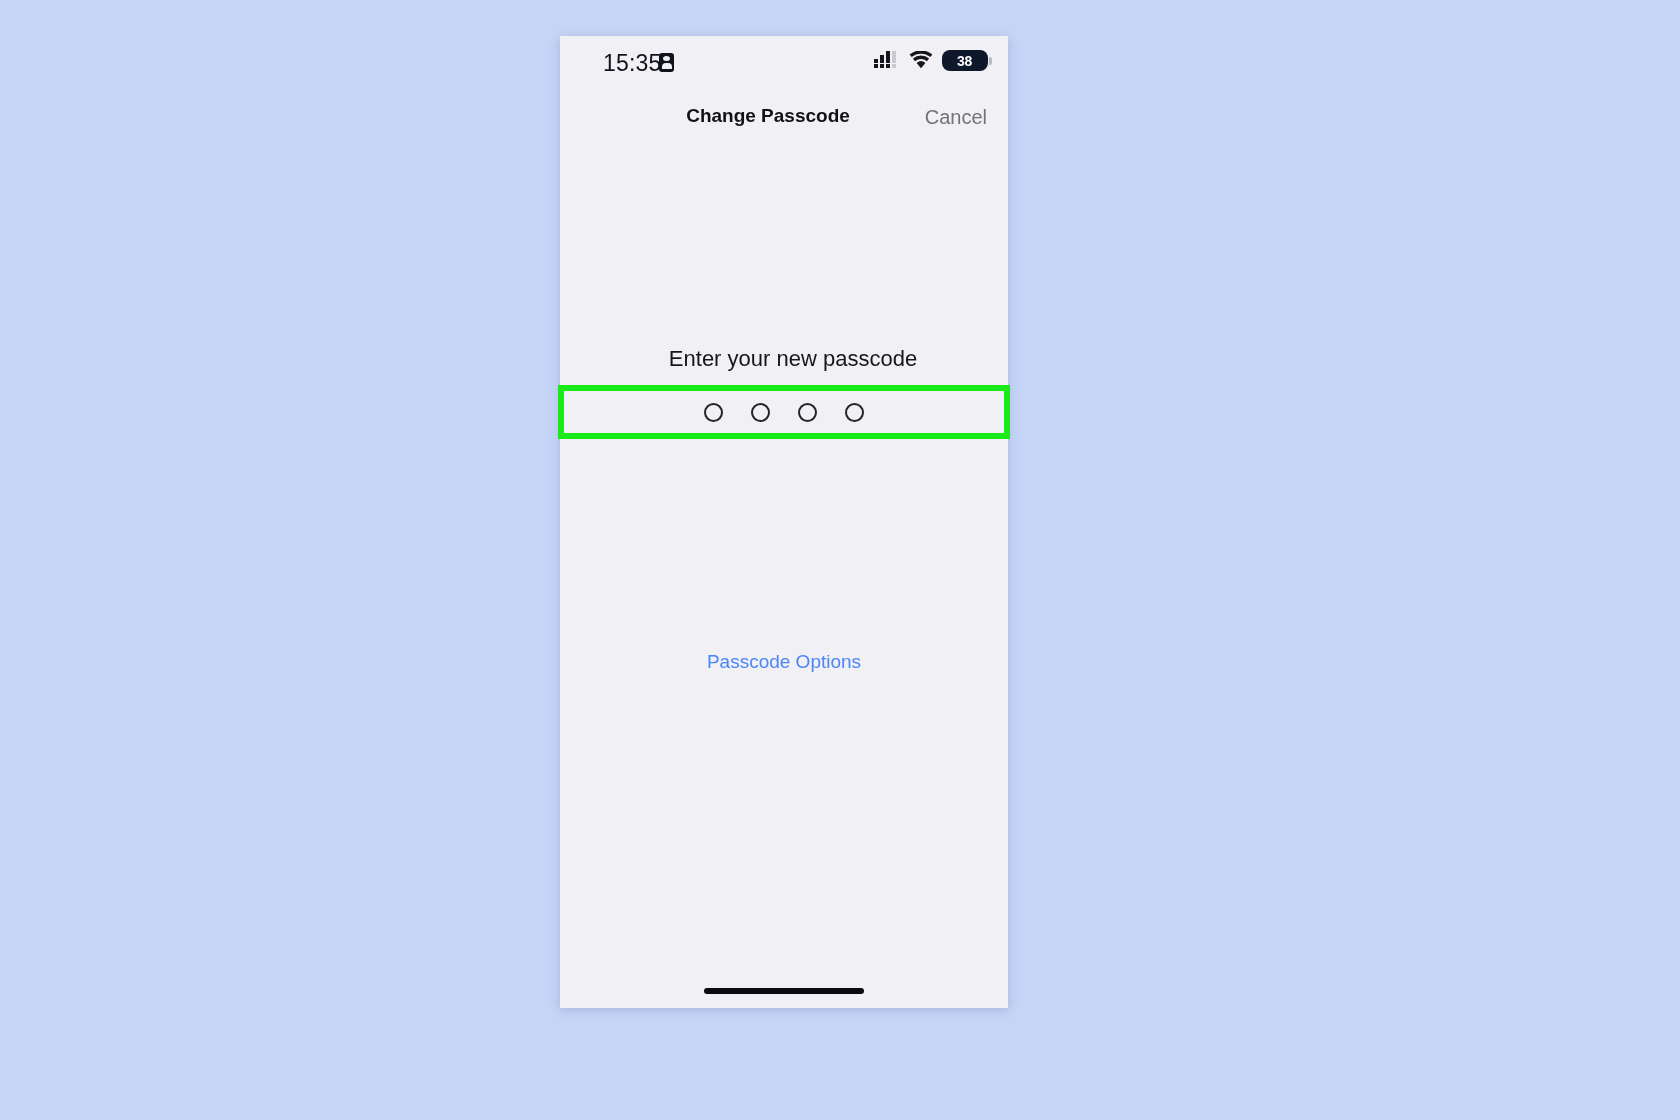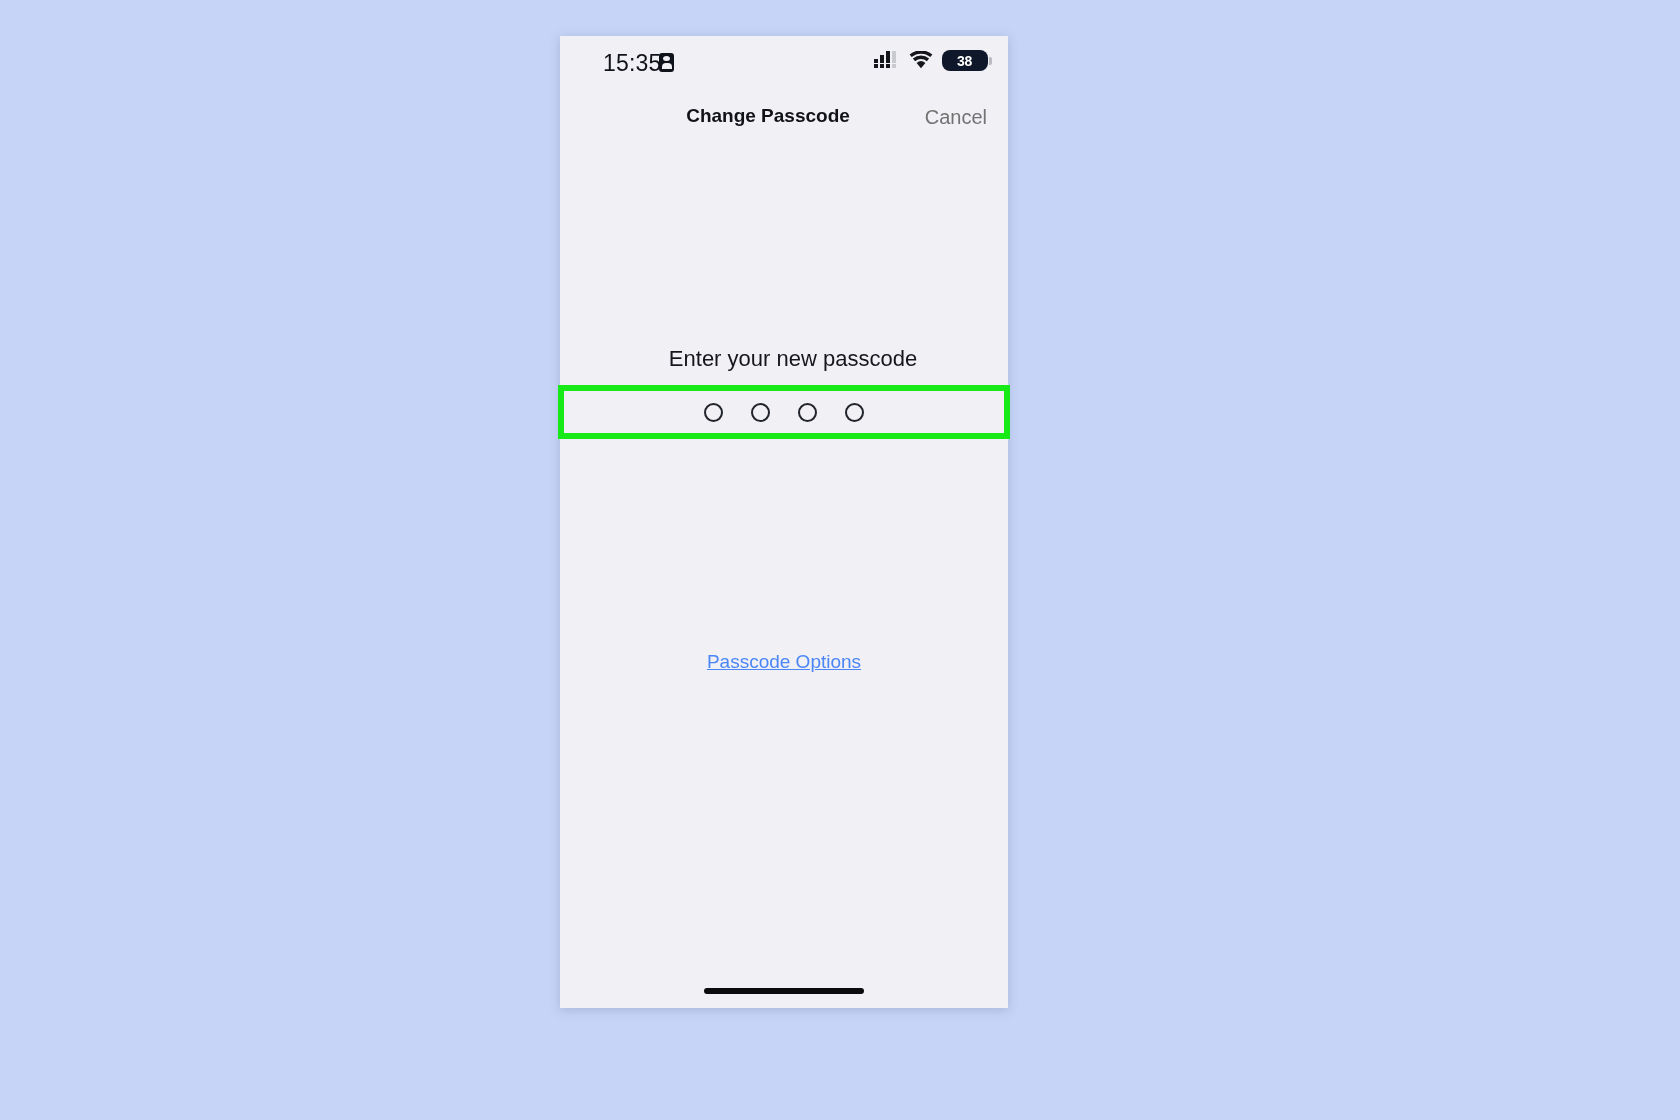--- a/index.html
+++ b/index.html
@@ -184,21 +184,20 @@
   
   #passcode-options-button {
     position: absolute;
     left: 0;
     top: 615px;
     width: 448px;
     text-align: center;
     font-size: 19px;
     color: #4b86f7;
     cursor: pointer;
-    text-decoration: underline;
   }
 
   
   #home-indicator {
     position: absolute;
     left: 50%;
     transform: translateX(-50%);
     bottom: 14px;
     width: 160px;
     height: 6px;

